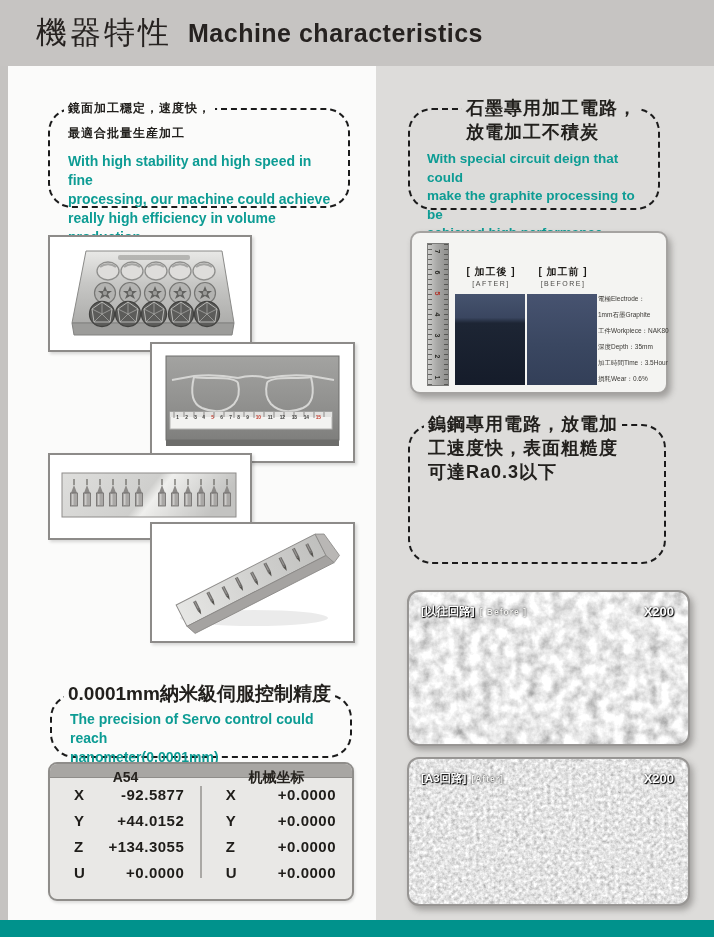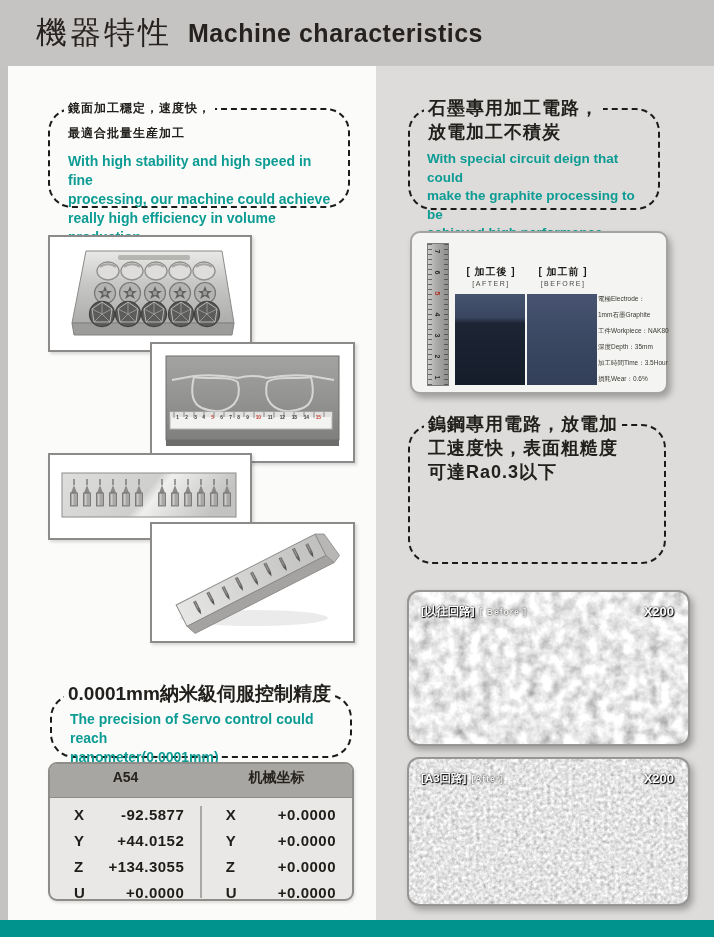--- a/index.html
+++ b/index.html
@@ -25,21 +25,21 @@
   .bg-w span { background:#fbfbfa; }
   .bg-g span { background:#dddcda; }
   .fbox .dsc { position:relative; top:-8px; font-weight:bold; color:#0d9c94; }
   .fbox .dsc .dl { display:block; }
 
   #lbox1 { left:48px; top:108px; width:302px; height:100px; padding:0 8px 0 14px; }
   #lbox1 .ln { font-size:12px; line-height:25px; }
   #lbox1 .dsc { font-size:14px; line-height:19px; margin-left:4px; }
 
   #rbox1 { left:408px; top:108px; width:252px; height:102px; padding:0 6px 0 14px; }
-  #rbox1 .ln { font-size:18px; line-height:24px; }
+  #rbox1 .ln { font-size:18px; line-height:24px;margin-left:38px; }
   #rbox1 .dsc { font-size:13.5px; line-height:18.5px; margin-left:3px; }
 
   #rbox2 { left:408px; top:424px; width:258px; height:140px; padding:0 6px 0 14px; }
   #rbox2 .ln { font-size:18px; line-height:24px; }
   #rbox2 .dsc { font-size:14px; line-height:19px; margin-left:3px; }
 
   #lbox2 { left:50px; top:694px; width:302px; height:64px; padding:0 6px 0 12px; }
   #lbox2 .ln { font-size:19px; line-height:24px; letter-spacing:0; }
   #lbox2 .dsc { font-size:14px; line-height:19px; margin-left:6px; top:-10px; }
 
@@ -52,21 +52,21 @@
   #ph4 { left:150px; top:522px; width:205px; height:121px; z-index:4; }
 
   .ruler-h { position:absolute; left:176px; top:414px; width:146px; height:10px; z-index:5;
              display:flex; justify-content:space-between; font-size:6px; font-weight:bold; color:#3a3a38; }
   .ruler-h span { transform:scale(.8); }
   .ruler-h span:nth-child(5), .ruler-h span:nth-child(10), .ruler-h span:nth-child(15) { color:#c0392b; }
 
   
   .ctab { position:absolute; left:48px; top:762px; width:306px; height:139px; background:#e9e8e6;
           border:2px solid #8f8d8a; border-radius:9px; overflow:hidden; box-shadow:1px 2px 3px rgba(0,0,0,.12); }
-  .ct-head { display:flex; height:34px; background:#a8a6a3; border-bottom:1.5px solid #8f8d8a; }
+  .ct-head { display:flex; height:14px; background:#a8a6a3; border-bottom:1.5px solid #8f8d8a; }
   .ct-head span { flex:1; text-align:center; line-height:27px; font-size:14px; font-weight:bold; color:#26231f; }
   .ct-body { display:flex; height:108px; padding-top:4px; }
   .ct-col { flex:1; display:flex; flex-direction:column; }
   .ct-row { display:flex; height:26px; line-height:26px; font-weight:bold; color:#1f1d1a; }
   .ct-row .ax { width:22px; margin-left:24px; font-size:15px; }
   .ct-row .val { flex:1; text-align:right; margin-right:16px; font-size:15px; letter-spacing:0.5px; }
   .ct-div { width:1.5px; background:#aaa8a5; margin:4px 0 8px 0; }
 
   
   .cmp { position:absolute; left:410px; top:231px; width:258px; height:163px; background:#f4f4f2;

